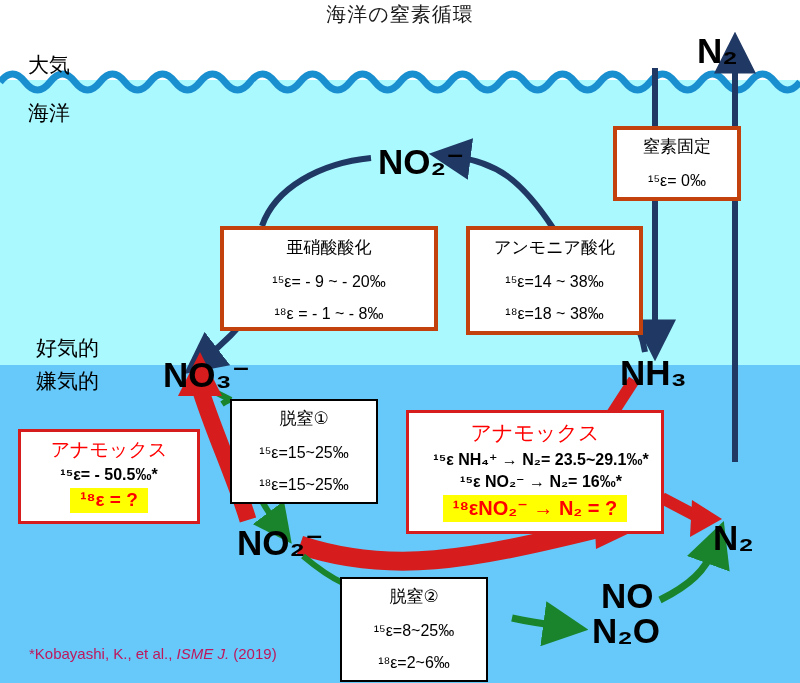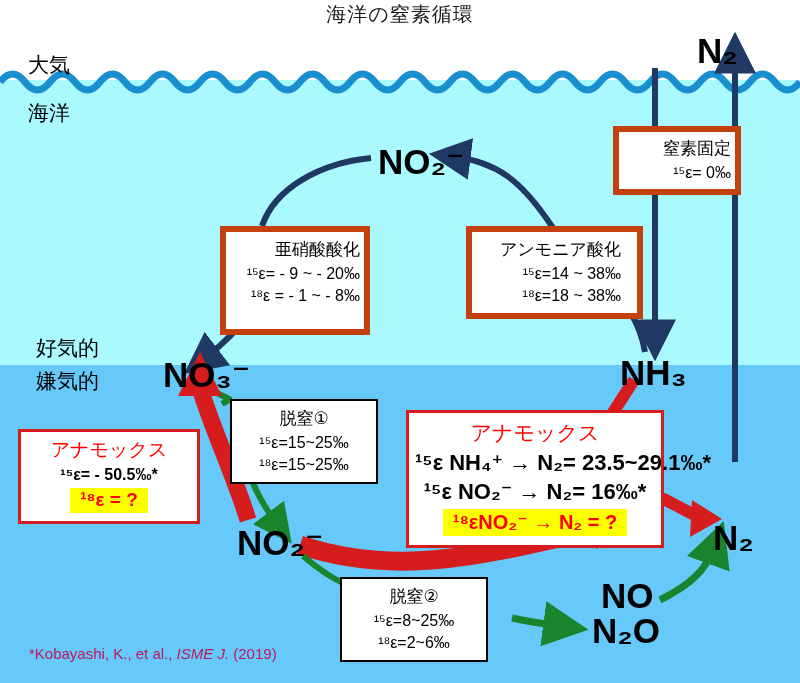--- a/index.html
+++ b/index.html
@@ -43,41 +43,41 @@
   #sp-n2-right {top:520px;left:713px;}
   #sp-no       {top:578px;left:601px;}
   #sp-n2o      {top:613px;left:592px;}
 
   
   .box{
     position:absolute;background:#ffffff;
     text-align:center;color:#000;box-sizing:border-box;
   }
   .box .bx-title{font-size:17px;margin-bottom:3px;display:block;}
-  .box .bx-line{font-size:16px;display:block;margin-top:4px;white-space:nowrap;}
-
-  .box-navy {border:6px solid #c2410c;text-align:right;}
+  .box .bx-line{font-size:16px;display:block;margin-top:14px;white-space:nowrap;}
+
+  .box-navy {border:4px solid #c2410c;}
   .box-green{border:2px solid #000000;}
   .box-red  {border:3px solid #d61c1c;}
 
   #box-fix   {left:613px;top:126px;width:128px;padding:5px 4px 7px;}
-  #box-nio   {left:220px;top:226px;width:150px;padding:6px 4px 24px;}
+  #box-nio   {left:220px;top:226px;width:218px;padding:6px 4px 4px;}
   #box-amo   {left:466px;top:226px;width:177px;padding:6px 16px 8px;}
   #box-den1  {left:230px;top:399px;width:148px;padding:6px 4px 8px;}
   #box-den2  {left:340px;top:577px;width:148px;padding:6px 4px 8px;}
   #box-ana-l {left:18px; top:429px;width:182px;padding:5px 4px 8px;}
   #box-ana-r {left:406px;top:410px;width:258px;padding:6px 6px 9px;}
 
   .ana-title{color:#ff0000;font-size:19px;display:block;margin-bottom:2px;}
   .bold-line{font-weight:bold;font-size:16px;display:block;margin-top:3px;white-space:nowrap;}
   .hl{
     display:inline-block;background:#ffff00;color:#ff0000;font-weight:bold;
     font-size:19px;padding:1px 10px 2px;margin-top:4px;white-space:nowrap;
   }
-  #box-ana-r .bold-line{font-size:22px;}
+  #box-ana-r .bold-line{font-size:16px;margin-left:12px;}
   #box-ana-r .hl{font-size:20px;}
   #box-ana-r .ana-title{font-size:21px;}
 
   
   #footnote{top:646px;left:29px;font-size:15px;color:#be185d;}
   #footnote i{font-style:italic;}
 
   
   #arrows{position:absolute;left:0;top:0;width:800px;height:683px;}
   .lbl-over{z-index:5;}

